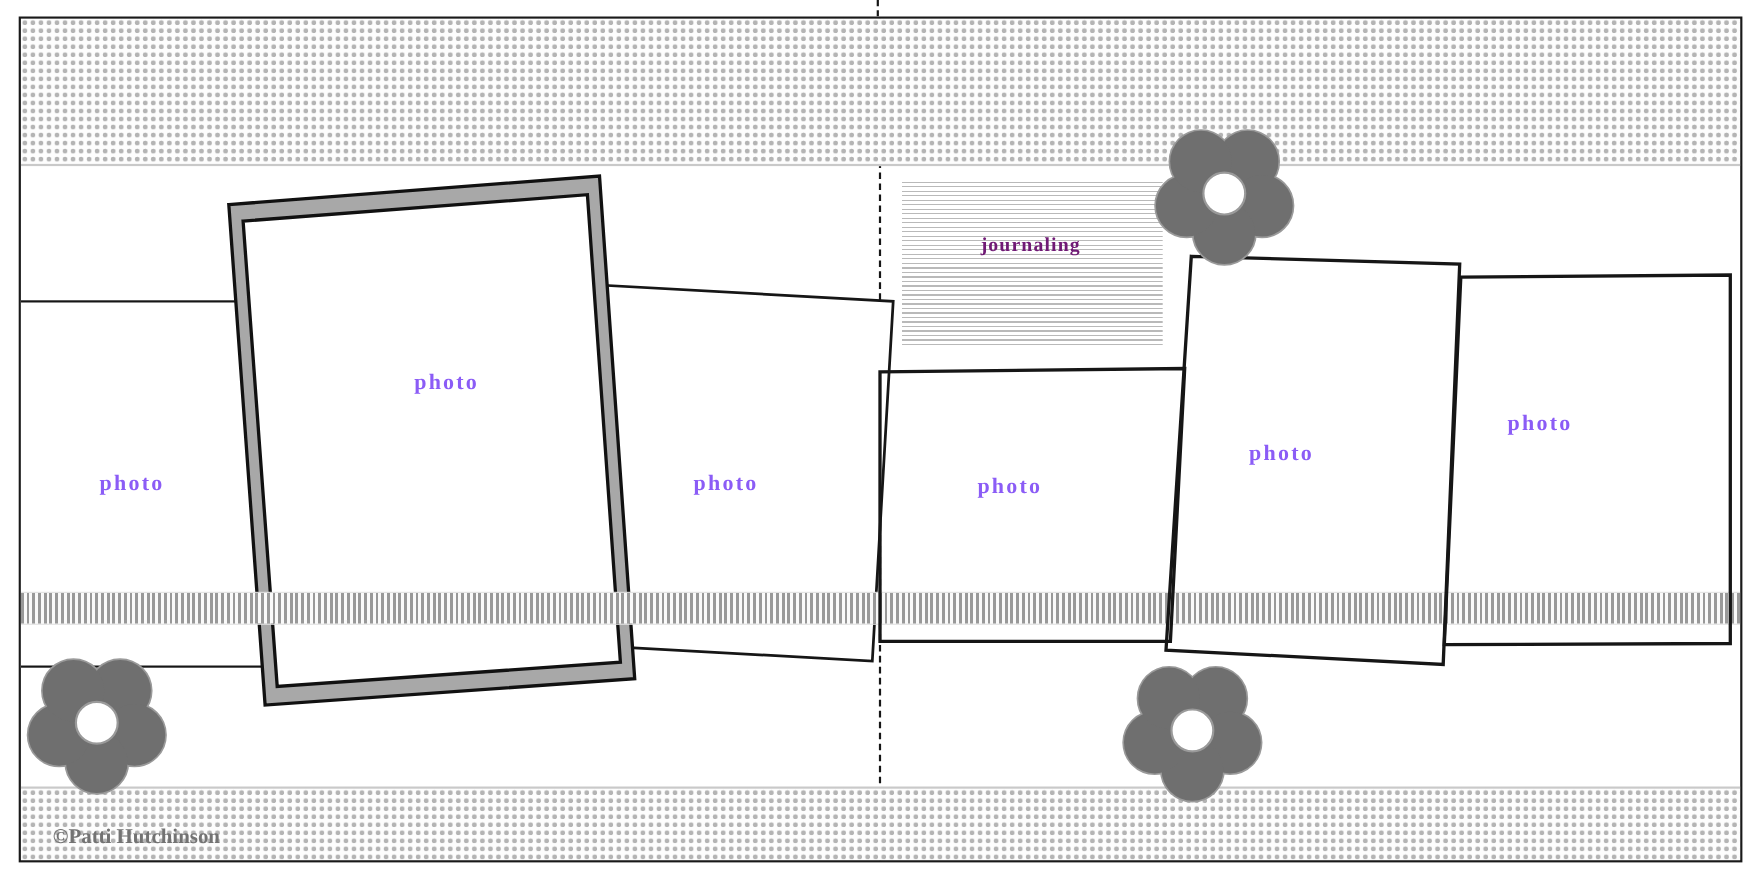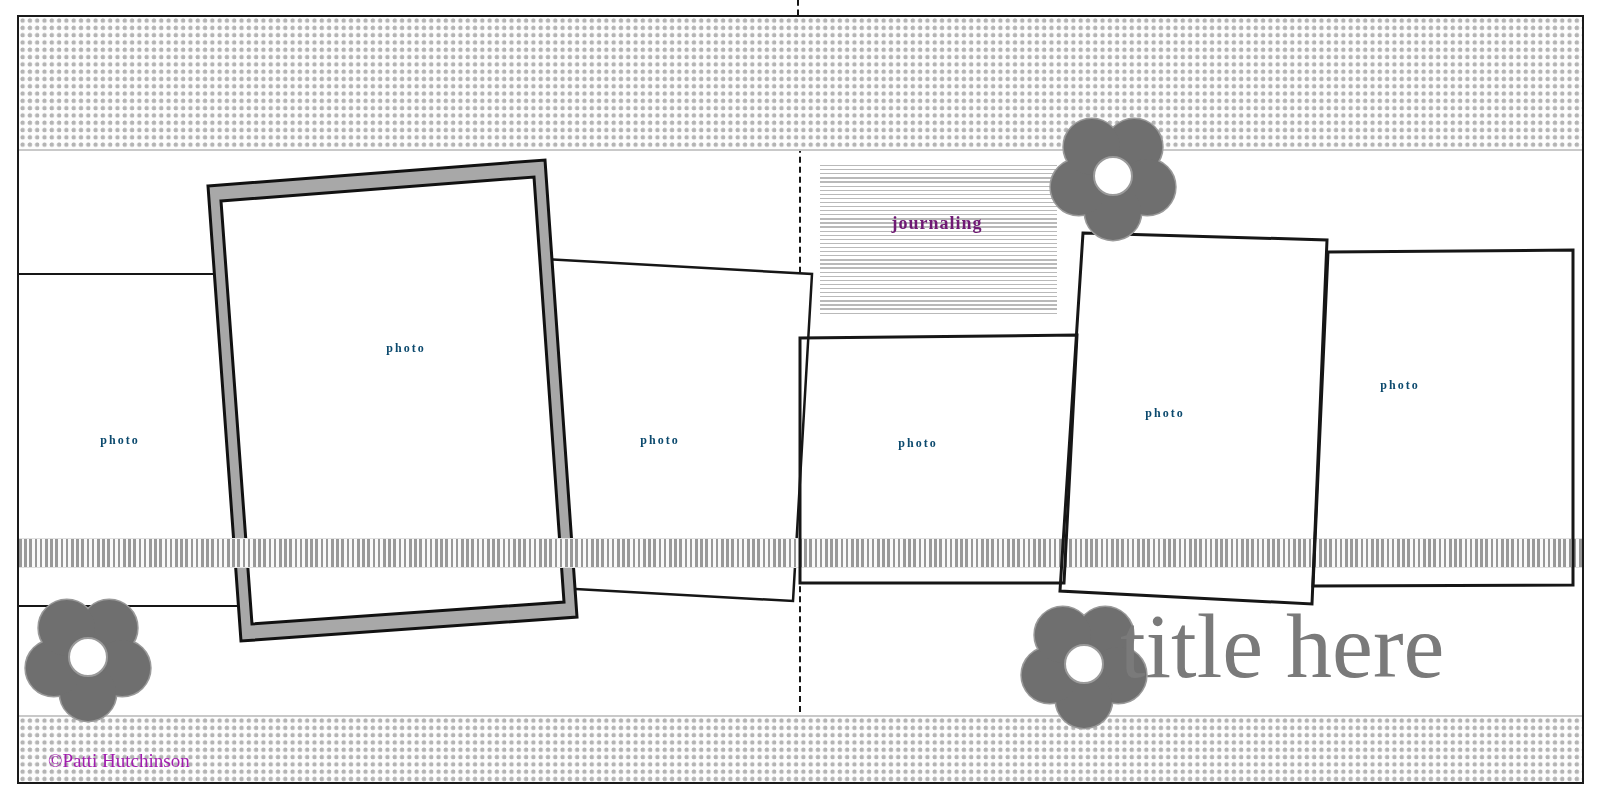--- a/index.html
+++ b/index.html
@@ -37,27 +37,27 @@
   #journal{position:absolute;left:801px;top:148px;width:237px;height:150px;z-index:2;
            background:repeating-linear-gradient(to bottom,#b9b9b9 0 1.2px,rgba(0,0,0,0) 1.2px 4.1px);}
 
   
   #ribbon{position:absolute;left:0;right:0;top:521px;height:30px;z-index:3;
           background:repeating-linear-gradient(to right,#999 0 2.6px,#fafafa 2.6px 5.2px);
           border-top:1px solid #e0e0e0;border-bottom:1px solid #e0e0e0;box-sizing:border-box;}
 
   
   .photo-label{position:absolute;transform:translate(-50%,-50%);z-index:6;
-          color:#0c4a6e;font-weight:bold;font-size:12px;letter-spacing:2px;white-space:nowrap;}
+          color:#8b5cf6;font-weight:bold;font-size:20px;letter-spacing:2px;white-space:nowrap;}
   #journal-label{position:absolute;left:918px;top:206px;transform:translate(-50%,-50%);z-index:6;
           color:#701a75;font-weight:bold;font-size:18px;letter-spacing:1px;white-space:nowrap;}
   #title-text{position:absolute;left:1101px;top:583px;z-index:5;color:#7a7a7a;
           font-size:92px;line-height:1;white-space:nowrap;}
-  #credit{position:absolute;left:29px;top:733px;z-index:6;color:#a21caf;
-          font-weight:normal;font-size:19px;white-space:nowrap;}
+  #credit{position:absolute;left:29px;top:733px;z-index:6;color:#737373;
+          font-weight:bold;font-size:19px;white-space:nowrap;}
 </style>
 </head>
 <body>
 
 <div id="stage">
 
   <div class="divider-top-tick"></div>
 
   <div id="canvas">
 
@@ -111,18 +111,17 @@
 
     <div class="photo-label" style="left:101px;top:423px">photo</div>
     <div class="photo-label" style="left:387px;top:331px">photo</div>
     <div class="photo-label" style="left:641px;top:423px">photo</div>
     <div class="photo-label" style="left:899px;top:426px">photo</div>
     <div class="photo-label" style="left:1146px;top:396px">photo</div>
     <div class="photo-label" style="left:1381px;top:368px">photo</div>
 
     <div id="journal-label">journaling</div>
 
-    <div id="title-text">title here</div>
 
     <div id="credit">©Patti Hutchinson</div>
 
   </div>
 </div>
 
 </body></html>

